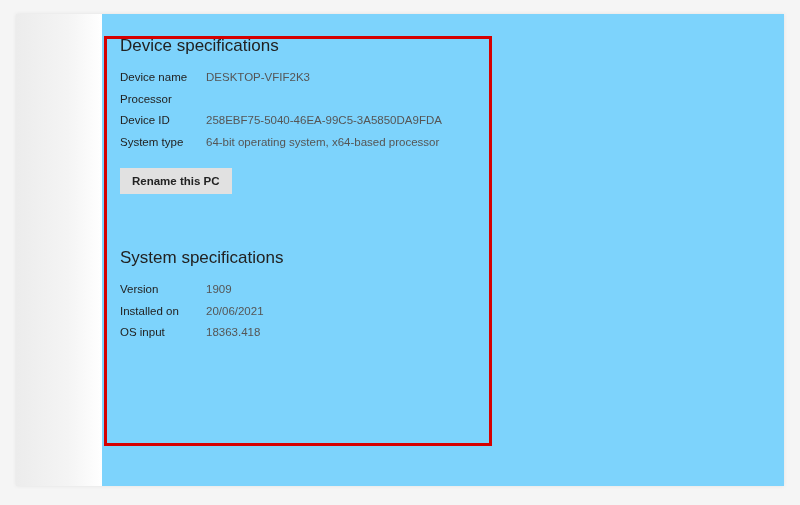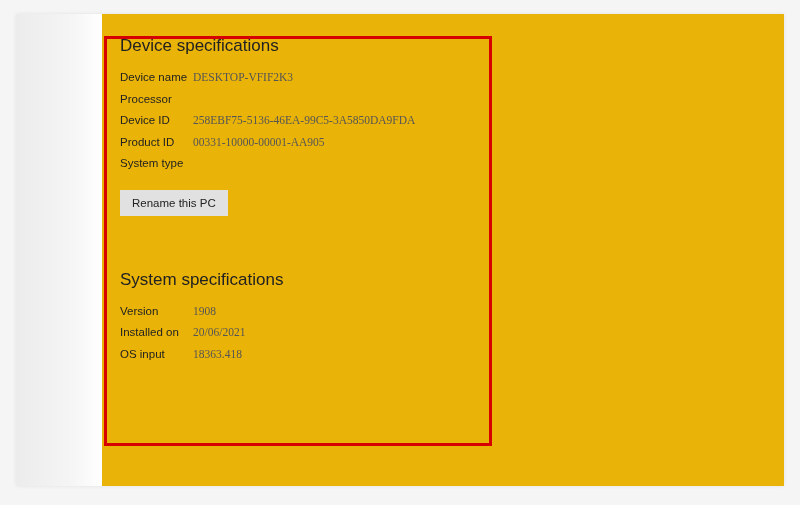--- a/index.html
+++ b/index.html
@@ -4,21 +4,21 @@
   <style>
     * { box-sizing: border-box; margin: 0; padding: 0; }
     body {
       font-family: "Segoe UI", Tahoma, sans-serif;
       background: #f5f5f5;
       width: 800px;
       height: 505px;
       overflow: hidden;
     }
     .page-wrap {
-      background: #eab308;
+      background: #7dd3fc;
       margin: 14px 16px 18px 16px;
       height: 472px;
       box-shadow: 0 0 4px rgba(0,0,0,0.08);
       display: flex;
     }
     .left-strip {
       width: 86px;
       height: 100%;
       background: linear-gradient(to right, #ececec 0%, #f4f4f4 60%, #ffffff 100%);
     }
@@ -46,39 +46,39 @@
       margin-bottom: 14px;
     }
     .spec-row {
       display: flex;
       font-size: 11.5px;
       color: #333;
       margin-bottom: 6px;
       line-height: 1.35;
     }
     .spec-label {
-      width: 73px;
+      width: 86px;
       flex-shrink: 0;
       color: #222;
     }
     .spec-value {
       color: #555;
       max-width: 260px;
-      font-family: Liberation Serif, serif;
     }
     .rename-btn {
       margin-top: 12px;
       margin-left: 0;
       background: #e1e1e1;
       border: none;
       padding: 7px 12px;
       font-size: 11.5px;
       color: #222;
       cursor: pointer;
       font-family: inherit;
+      font-weight: bold;
     }
     .section.windows { margin-top: 42px; }
   </style>
 </head>
 <body>
 
 <div class="page-wrap">
   <div class="left-strip"></div>
   <div class="content">
     <div class="highlight-box"></div>
@@ -88,39 +88,36 @@
 
       <div class="spec-row">
         <div class="spec-label">Device name</div>
         <div class="spec-value">DESKTOP-VFIF2K3</div>
       </div>
       <div class="spec-row">
         <div class="spec-label">Processor</div>
       </div>
       <div class="spec-row">
         <div class="spec-label">Device ID</div>
-        <div class="spec-value">258EBF75-5136-46EA-99C5-3A5850DA9FDA</div>
-      </div>
-      <div class="spec-row">
-        <div class="spec-label">Product ID</div>
-        <div class="spec-value">00331-10000-00001-AA905</div>
+        <div class="spec-value">258EBF75-5040-46EA-99C5-3A5850DA9FDA</div>
       </div>
       <div class="spec-row">
         <div class="spec-label">System type</div>
+        <div class="spec-value">64-bit operating system, x64-based processor</div>
       </div>
 
       <button class="rename-btn">Rename this PC</button>
     </div>
 
     <div class="section windows">
       <h2 class="section-title">System specifications</h2>
 
       <div class="spec-row">
         <div class="spec-label">Version</div>
-        <div class="spec-value">1908</div>
+        <div class="spec-value">1909</div>
       </div>
       <div class="spec-row">
         <div class="spec-label">Installed on</div>
         <div class="spec-value">20/06/2021</div>
       </div>
       <div class="spec-row">
         <div class="spec-label">OS input</div>
         <div class="spec-value">18363.418</div>
       </div>
     </div>

